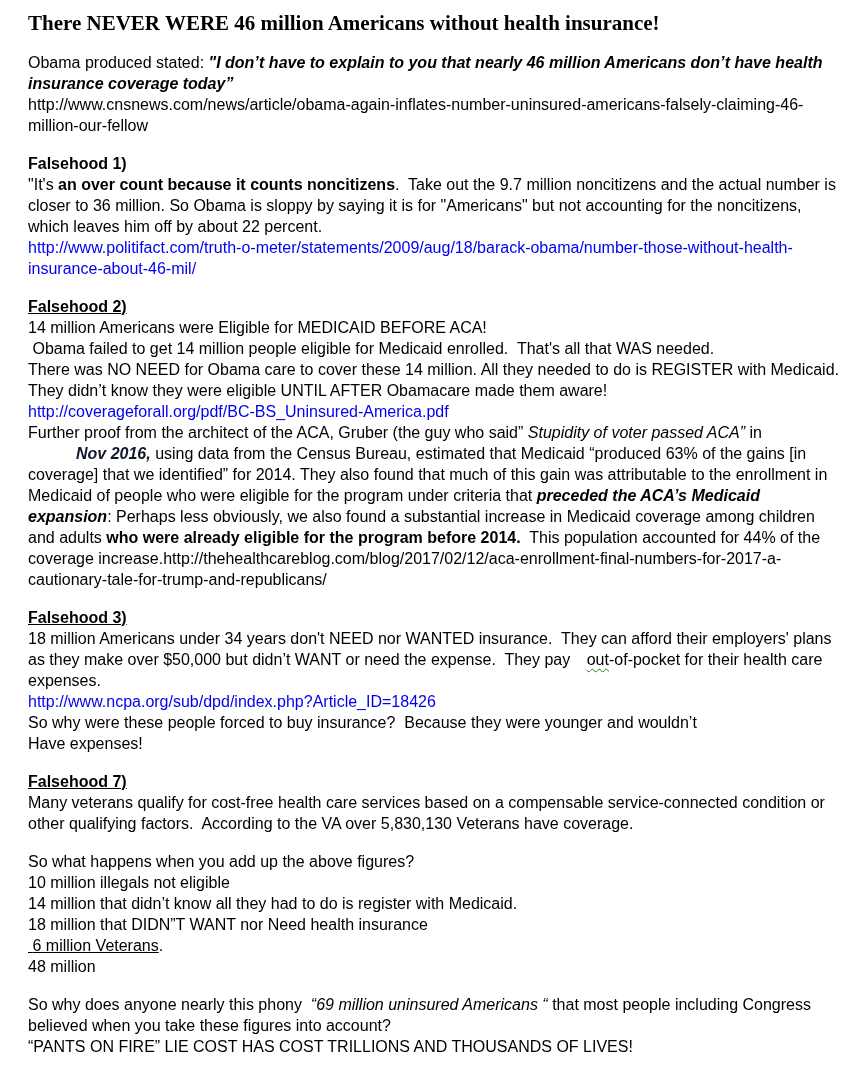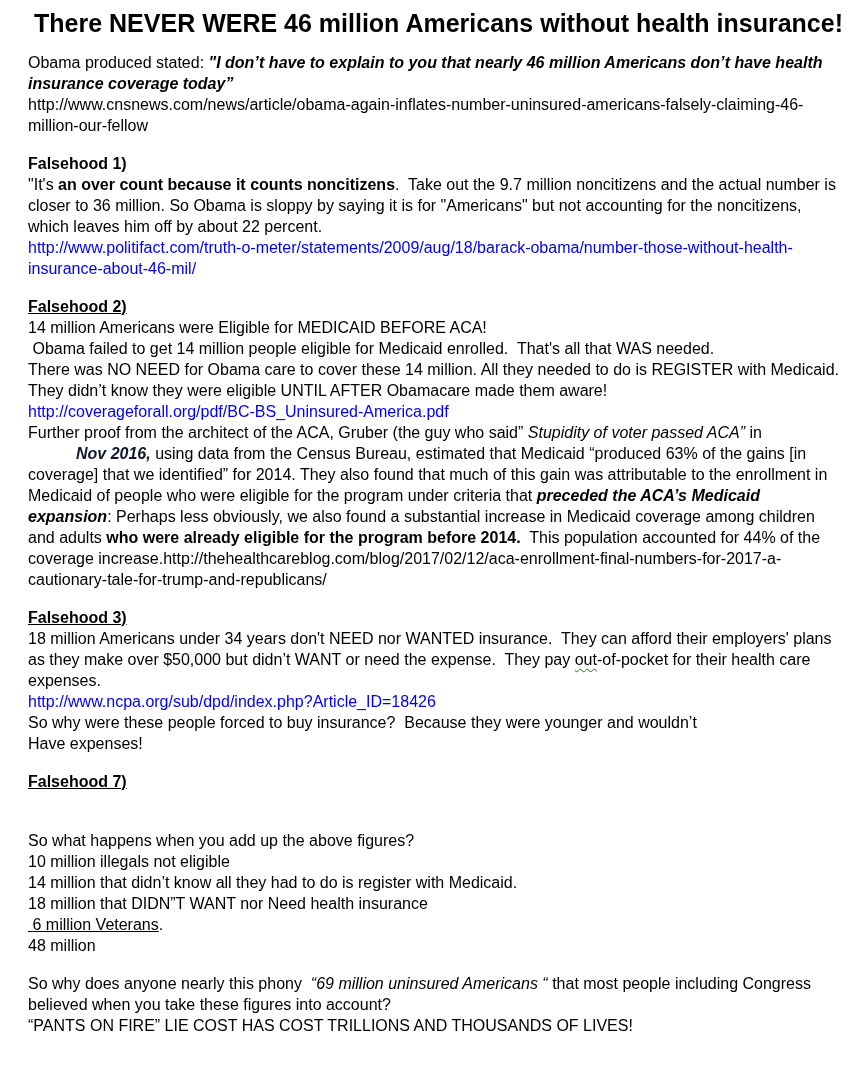--- a/index.html
+++ b/index.html
@@ -18,44 +18,46 @@
   .page {
     padding: 8px 17px 0 28px;
   }
   .block {
     line-height: 21px;
     white-space: pre-wrap;
     margin: 0 0 17px 0;
   }
   .title {
     font-weight: bold;
-    font-size: 25px;
+    font-size: 21px;
     line-height: 27px;
-    text-align: right;
+    text-align: left;
     margin: 2px 0 15px 0;
+    font-family: Liberation Serif, serif;
   }
   .b { font-weight: bold; }
   .i { font-style: italic; }
   .u { text-decoration: underline; }
   .l {
     color: #0000EE;
     cursor: pointer;
   }
   .B { color: #0f172a; margin-left: 48px; }
   .w {
     text-decoration: underline wavy #1e7a1e;
     text-decoration-thickness: 1px;
     text-underline-offset: 3px;
+    margin-left: 12px;
   }
 </style>
 </head>
 <body>
 
 <div class="page">
     <div class="block title"><span class="b">There NEVER WERE 46 million Americans without health insurance!</span></div>
     <div class="block"><span class="">Obama produced stated: </span><span class="b i">"I don’t have to explain to you that nearly 46 million Americans don’t have health insurance coverage today”</span><br><span class="">http://www.cnsnews.com/news/article/obama-again-inflates-number-uninsured-americans-falsely-claiming-46-million-our-fellow</span></div>
     <div class="block"><span class="b">Falsehood 1)</span><br><span class="">"It's </span><span class="b">an over count because it counts noncitizens</span><span class="">.  Take out the 9.7 million noncitizens and the actual number is closer to 36 million. So Obama is sloppy by saying it is for "Americans" but not accounting for the noncitizens, which leaves him off by about 22 percent.</span><br><span class="l">http://www.politifact.com/truth-o-meter/statements/2009/aug/18/barack-obama/number-those-without-health-insurance-about-46-mil/</span></div>
     <div class="block"><span class="b u">Falsehood 2)</span><br><span class="">14 million Americans were Eligible for MEDICAID BEFORE ACA!</span><br><span class=""> Obama failed to get 14 million people eligible for Medicaid enrolled.  That's all that WAS needed.</span><br><span class="">There was NO NEED for Obama care to cover these 14 million. All they needed to do is REGISTER with Medicaid.  They didn’t know they were eligible UNTIL AFTER Obamacare made them aware!</span><br><span class="l">http://coverageforall.org/pdf/BC-BS_Uninsured-America.pdf</span><br><span class="">Further proof from the architect of the ACA, Gruber (the guy who said” </span><span class="i">Stupidity of voter passed ACA”</span><span class=""> in </span><span class="b i B">Nov 2016,</span><span class=""> using data from the Census Bureau, estimated that Medicaid “produced 63% of the gains [in coverage] that we identified” for 2014. They also found that much of this gain was attributable to the enrollment in Medicaid of people who were eligible for the program under criteria that </span><span class="b i">preceded the ACA’s Medicaid expansion</span><span class="">: Perhaps less obviously, we also found a substantial increase in Medicaid coverage among children and adults </span><span class="b">who were already eligible for the program before 2014.</span><span class="">  This population accounted for 44% of the coverage increase.http://thehealthcareblog.com/blog/2017/02/12/aca-enrollment-final-numbers-for-2017-a-cautionary-tale-for-trump-and-republicans/</span></div>
     <div class="block"><span class="b u">Falsehood 3)</span><br><span class="">18 million Americans under 34 years don't NEED nor WANTED insurance.  They can afford their employers' plans as they make over $50,000 but didn’t WANT or need the expense.  They pay </span><span class="w">out</span><span class="">-of-pocket for their health care expenses.</span><br><span class="l">http://www.ncpa.org/sub/dpd/index.php?Article_ID=18426</span><br><span class="">So why were these people forced to buy insurance?  Because they were younger and wouldn’t</span><br><span class="">Have expenses!</span></div>
-    <div class="block"><span class="b u">Falsehood 7)</span><br><br></div>
+    <div class="block"><span class="b u">Falsehood 7)</span><br><span class="">Many veterans qualify for cost-free health care services based on a compensable service-connected condition or other qualifying factors.  According to the VA over 5,830,130 Veterans have coverage.</span><br></div>
     <div class="block"><span class="">So what happens when you add up the above figures?</span><br><span class="">10 million illegals not eligible</span><br><span class="">14 million that didn’t know all they had to do is register with Medicaid.</span><br><span class="">18 million that DIDN”T WANT nor Need health insurance</span><br><span class="u"> 6 million Veterans</span><span class="">.</span><br><span class="">48 million</span></div>
     <div class="block"><span class="">So why does anyone nearly this phony  </span><span class="i">“69 million uninsured Americans “</span><span class=""> that most people including Congress believed when you take these figures into account?</span><br><span class="">“PANTS ON FIRE” LIE COST HAS COST TRILLIONS AND THOUSANDS OF LIVES!</span></div>
   </div>
 
 </body></html>

